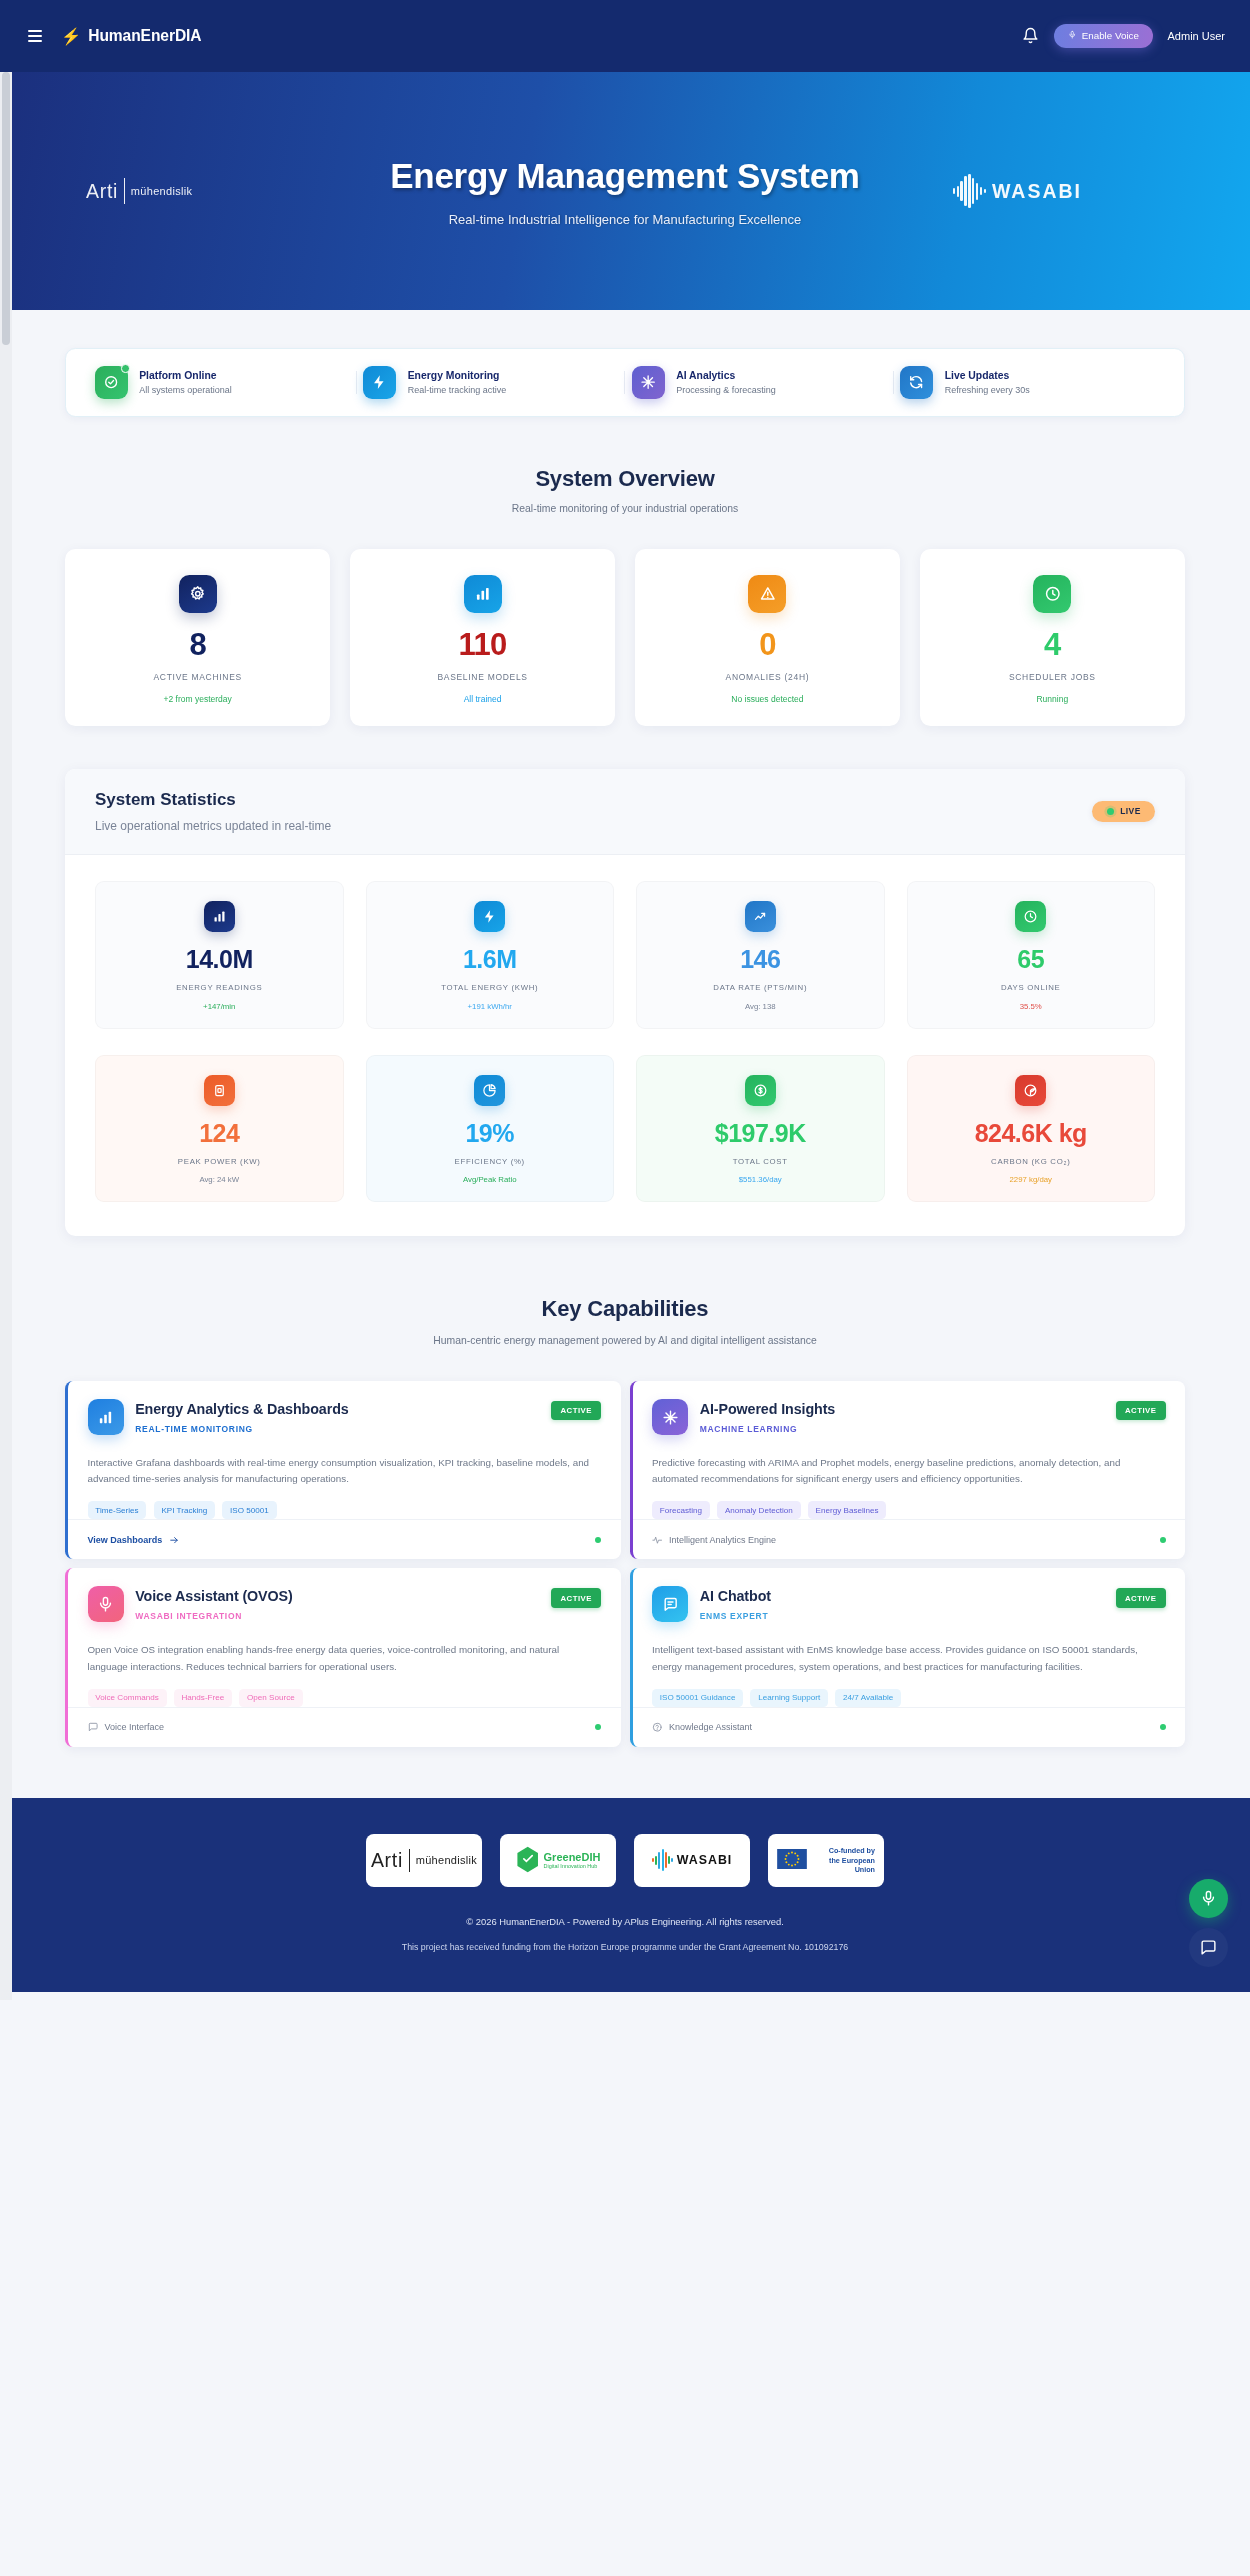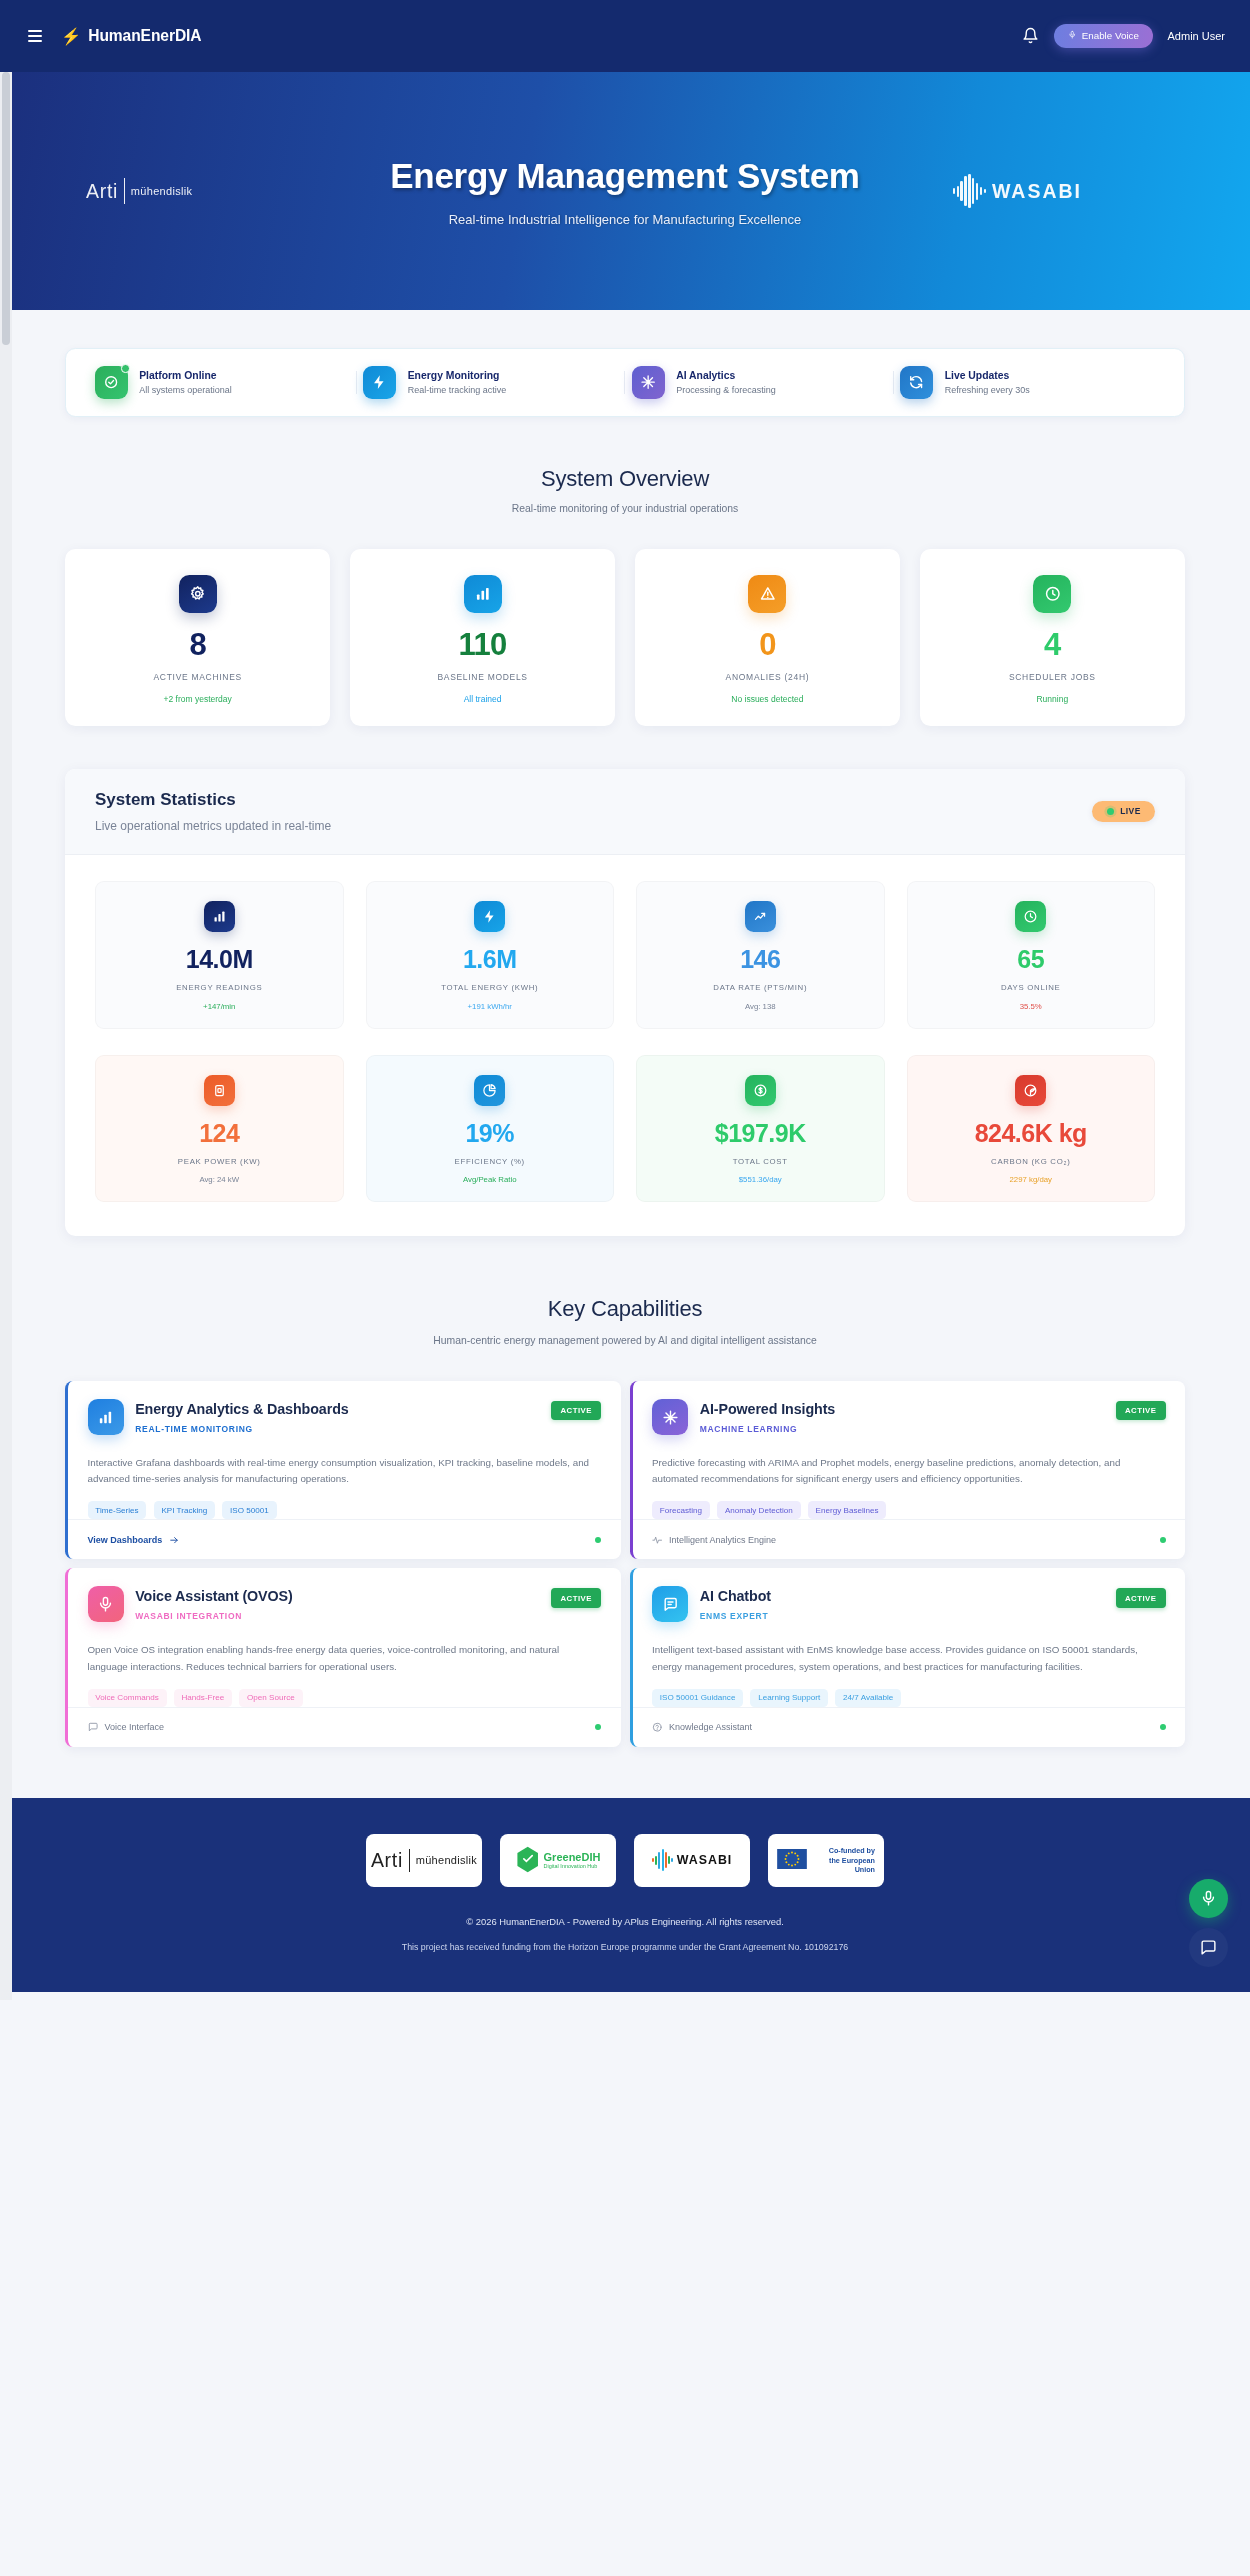--- a/index.html
+++ b/index.html
@@ -96,21 +96,21 @@
   .status-ico svg { width: 16.3px; height: 16.3px; }
   .status-ico .pulse {
     position: absolute; right: -2px; top: -2px; width: 8.5px; height: 8.5px;
     background: #33c06a; border: 1.3px solid #fff; border-radius: 50%;
   }
   .status-txt .t { font-size: 10.4px; font-weight: bold; color: #17276b; }
   .status-txt .s { font-size: 9px; color: #6b7689; margin-top: 4.6px; }
 
   
   .sec-head { text-align: center; margin-top: 49px; }
-  .sec-head h2 { font-size: 22px; color: #1b2a4e; font-weight: normal; letter-spacing: -0.2px; }
+  .sec-head h2 { font-size: 22px; color: #1b2a4e; font-weight: bold; letter-spacing: -0.2px; }
   .sec-head p { font-size: 10.4px; color: #6b7689; margin-top: 11px; }
 
   
   .ov-grid { display: grid; grid-template-columns: repeat(4, 1fr); gap: 19.5px; margin-top: 35px; }
   .ov-card {
     background: #fff; border-radius: 10.4px; padding: 26px 13px 22px;
     text-align: center; box-shadow: 0 2.6px 11.7px rgba(20,42,110,0.06);
   }
   .ov-ico {
     width: 38px; height: 38px; border-radius: 10.4px; margin: 0 auto;
@@ -358,21 +358,21 @@
     <div class="ov-sub" style="color:#2aae5b">+2 from yesterday</div>
   </div>
   <div class="ov-card">
     <div class="ov-ico" style="background:linear-gradient(150deg,#0f8ad6,#17a4e8);box-shadow:0 5.2px 13px #0f8ad640">
             <svg viewBox="0 0 24 24" fill="#ffffff">
               <rect x="4" y="13" width="3.6" height="7" rx="1"></rect>
               <rect x="10.2" y="8" width="3.6" height="12" rx="1"></rect>
               <rect x="16.4" y="4" width="3.6" height="16" rx="1"></rect>
             </svg>
           </div>
-    <div class="ov-val" style="color:#15803d">110</div>
+    <div class="ov-val" style="color:#b91c1c">110</div>
     <div class="ov-lbl">BASELINE MODELS</div>
     <div class="ov-sub" style="color:#1aa0e8">All trained</div>
   </div>
   <div class="ov-card">
     <div class="ov-ico" style="background:linear-gradient(150deg,#ef8a14,#f59e28);box-shadow:0 5.2px 13px #ef8a1440">
             <svg viewBox="0 0 24 24" fill="none" stroke="#ffffff" stroke-width="2" stroke-linecap="round" stroke-linejoin="round">
               <path d="M12 4L3.5 19h17z"></path>
               <path d="M12 10v4"></path>
               <path d="M12 17h.01"></path>
             </svg>

